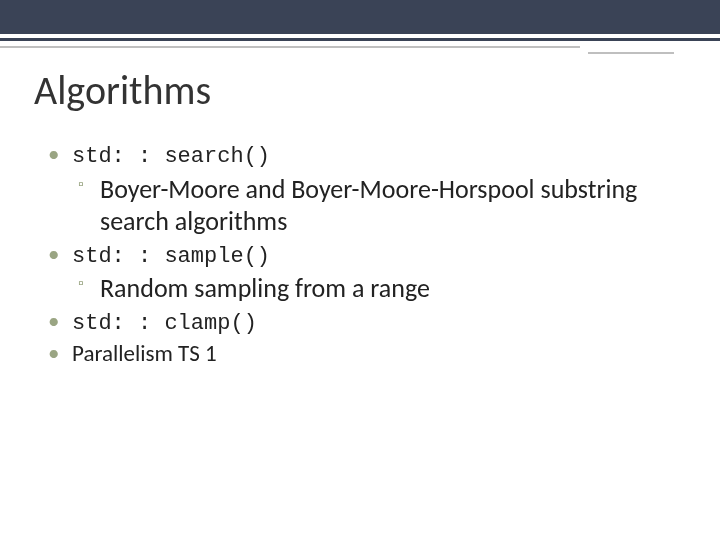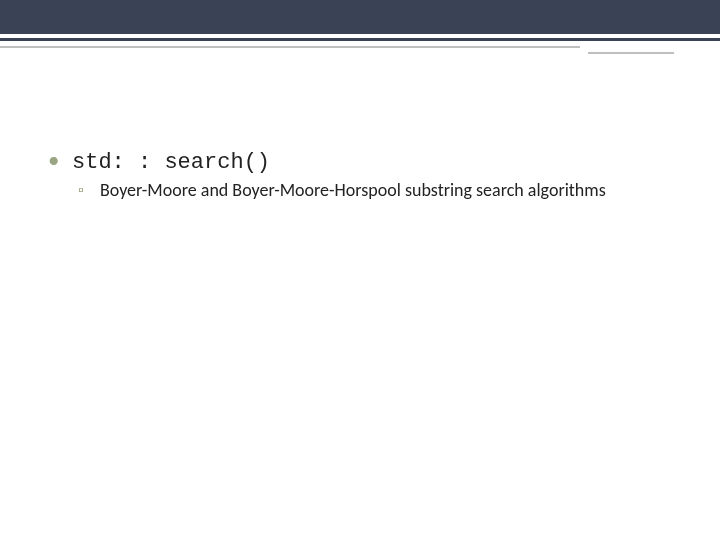--- a/index.html
+++ b/index.html
@@ -63,58 +63,63 @@
     left: 48px;
     right: 40px;
     top: 140px;
     font-size: 23px;
     color: #222;
     line-height: 1.25;
   }
   .bullet-1 {
     position: relative;
     padding-left: 24px;
-    margin-top: 6px;
+    margin-top: 0;
     margin-bottom: 2px;
   }
   .bullet-1::before {
     content: "•";
     position: absolute;
     left: 0;
     top: 0;
     color: #9aa583;
     font-size: 23px;
   }
   .bullet-1 .mono {
     font-family: Consolas, "Courier New", monospace;
     font-size: 22px;
   }
   .bullet-2 {
     position: relative;
     padding-left: 52px;
     margin-top: 0;
     margin-bottom: 2px;
-    font-size: 18px;
+    font-size: 26px;
   }
   .bullet-2::before {
     content: "▫";
     position: absolute;
     left: 30px;
     top: 2px;
     color: #9aa583;
     font-size: 15px;
   }
 </style>
 </head>
 <body>
 
 <div class="slide">
   <div class="top-band"></div>
   <div class="line-dark"></div>
   <div class="line-gray-long"></div>
   <div class="line-gray-short"></div>
 
+  <div class="title">Algorithms</div>
 
   <div class="body">
     <div class="bullet-1"><span class="mono">std: : search()</span></div>
       <div class="bullet-2">Boyer-Moore and Boyer-Moore-Horspool substring search algorithms</div>
+    <div class="bullet-1"><span class="mono">std: : sample()</span></div>
+      <div class="bullet-2">Random sampling from a range</div>
+    <div class="bullet-1"><span class="mono">std: : clamp()</span></div>
+    <div class="bullet-1"><span>Parallelism TS 1</span></div>
   </div>
 </div>
 
 </body></html>

